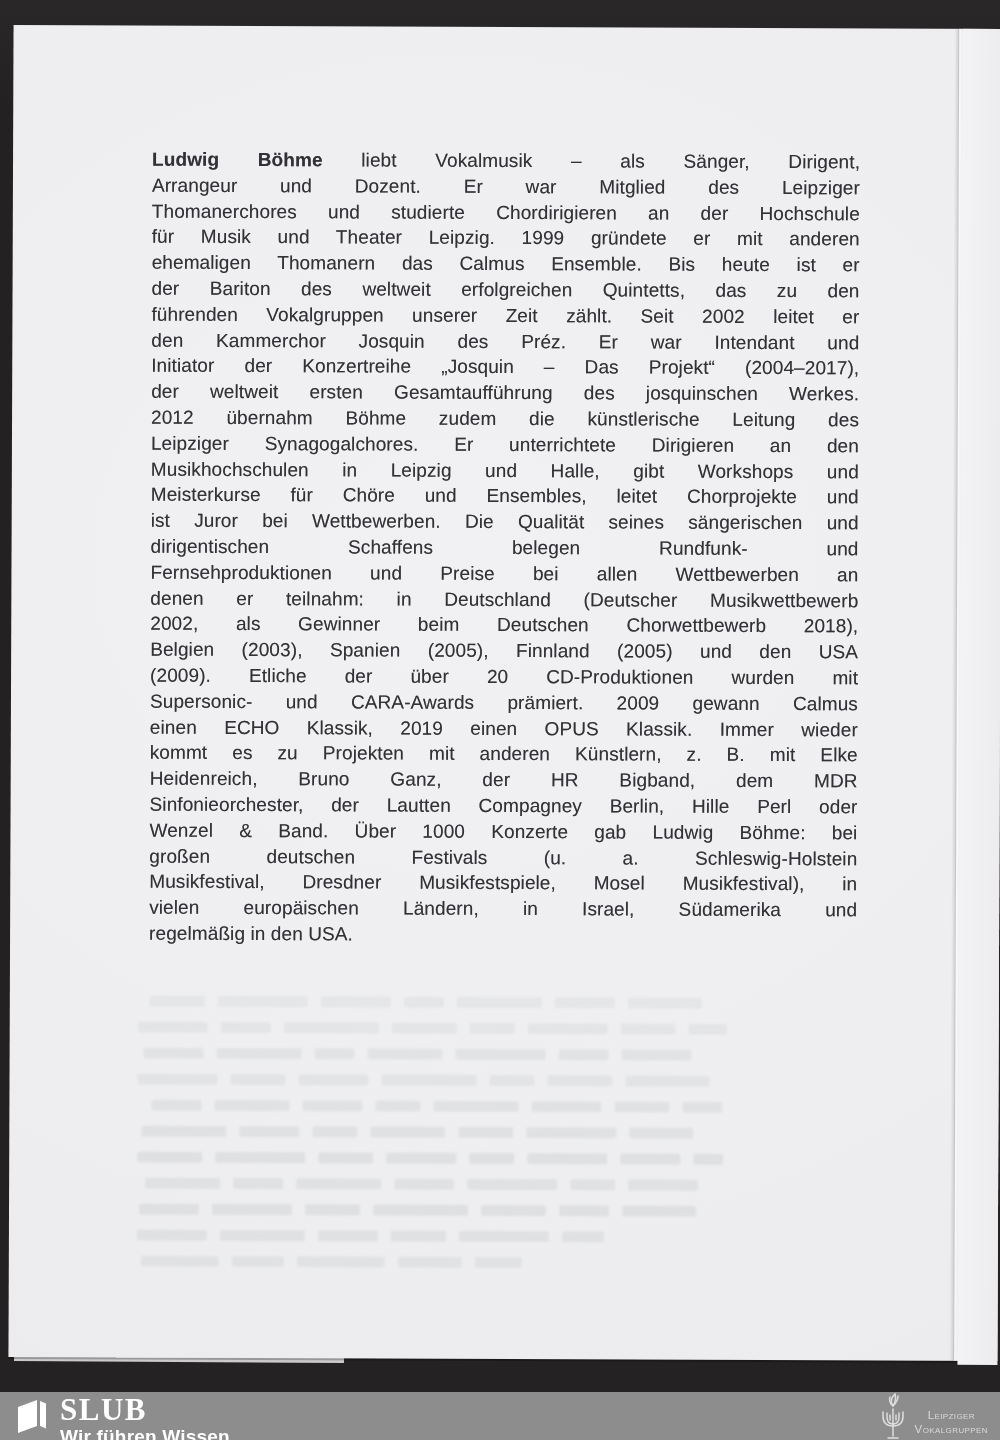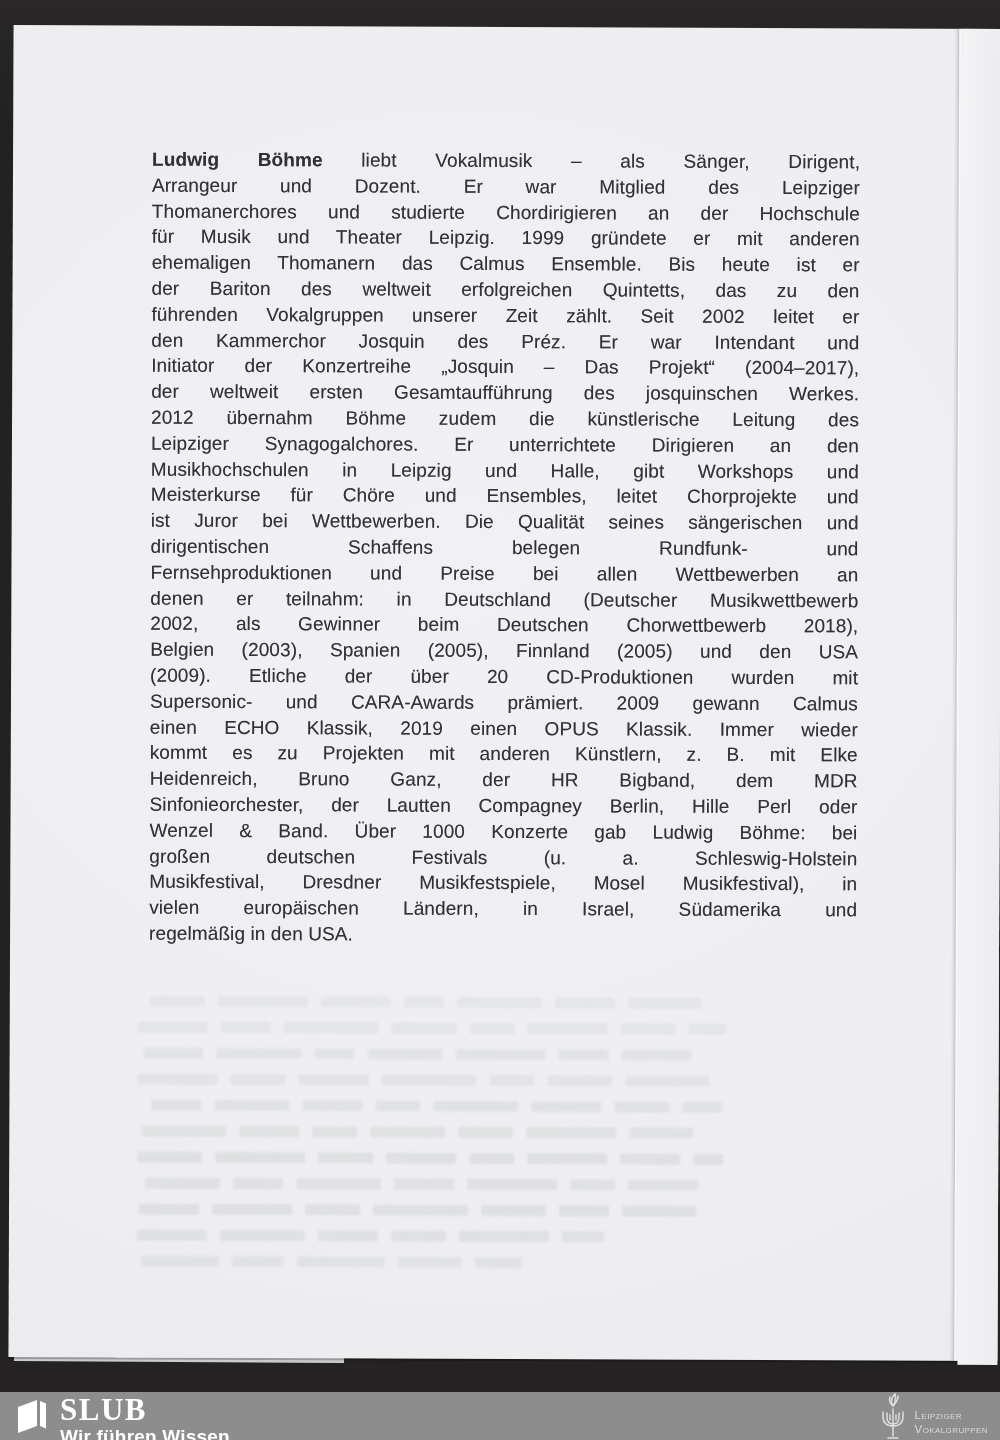--- a/index.html
+++ b/index.html
@@ -134,21 +134,21 @@
     position: absolute;
     right: 8px; top: 0; height: 48px;
   }
   .choir-icon-wrap {
     position: absolute;
     right: 78px; top: 1px;
   }
   .choir-text {
     position: absolute;
     right: 4px; top: 17px;
-    text-align: left;
+    text-align: center;
     font-variant: small-caps;
     font-size: 11.5px;
     line-height: 13.5px;
     letter-spacing: 0.4px;
     color: #dadada;
   }
 </style>
 </head>
 <body>
 

